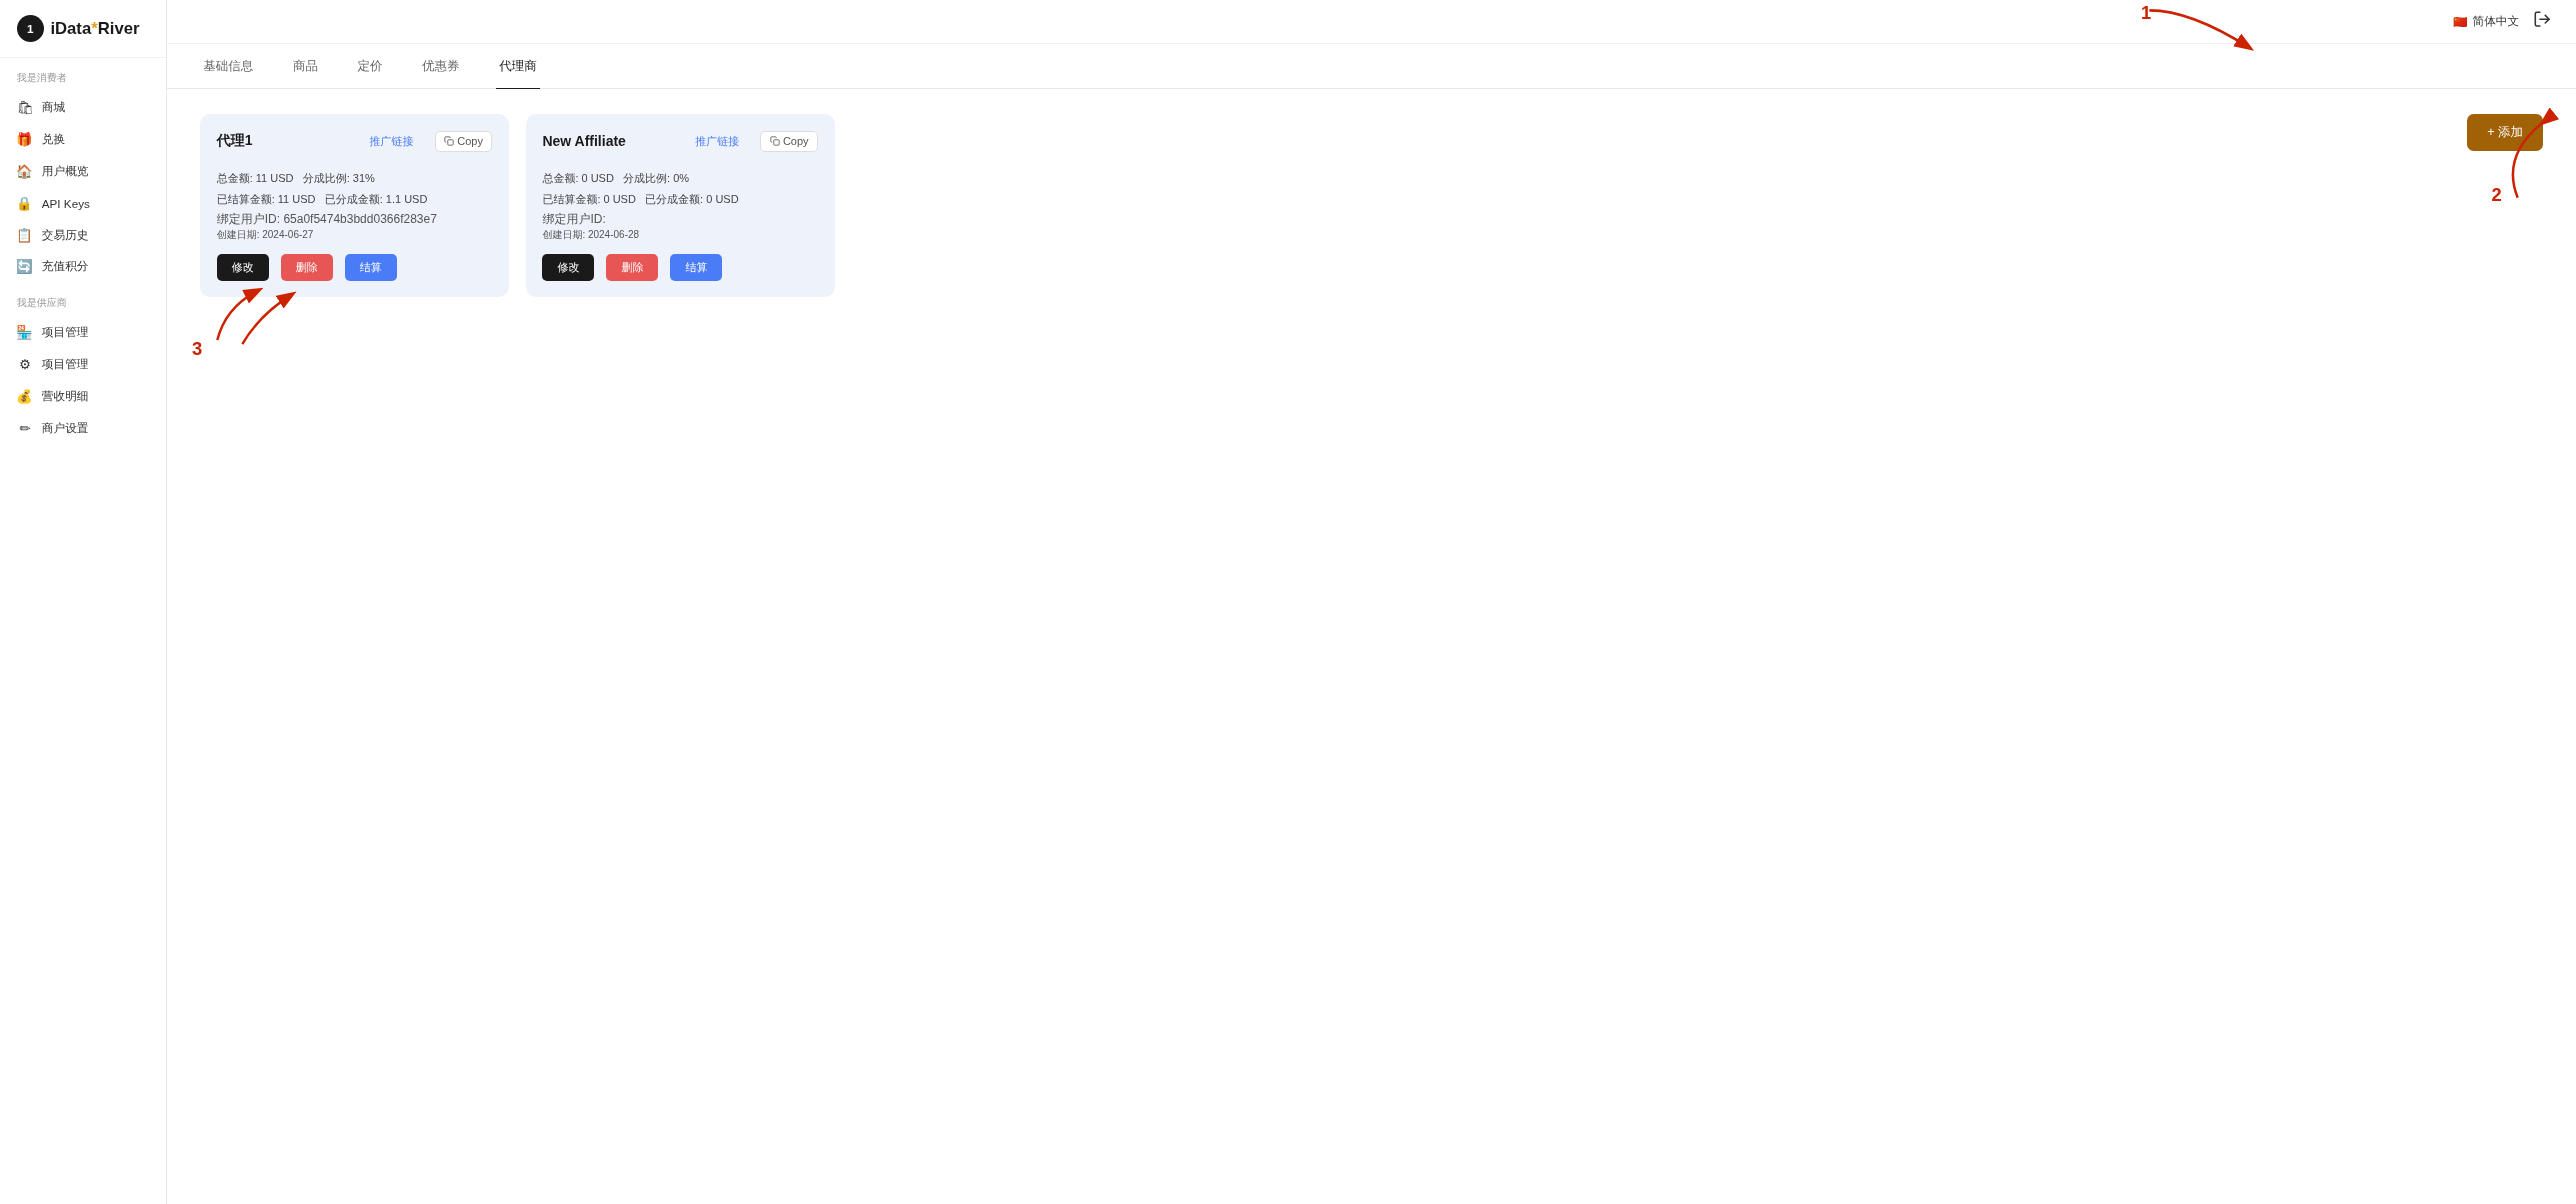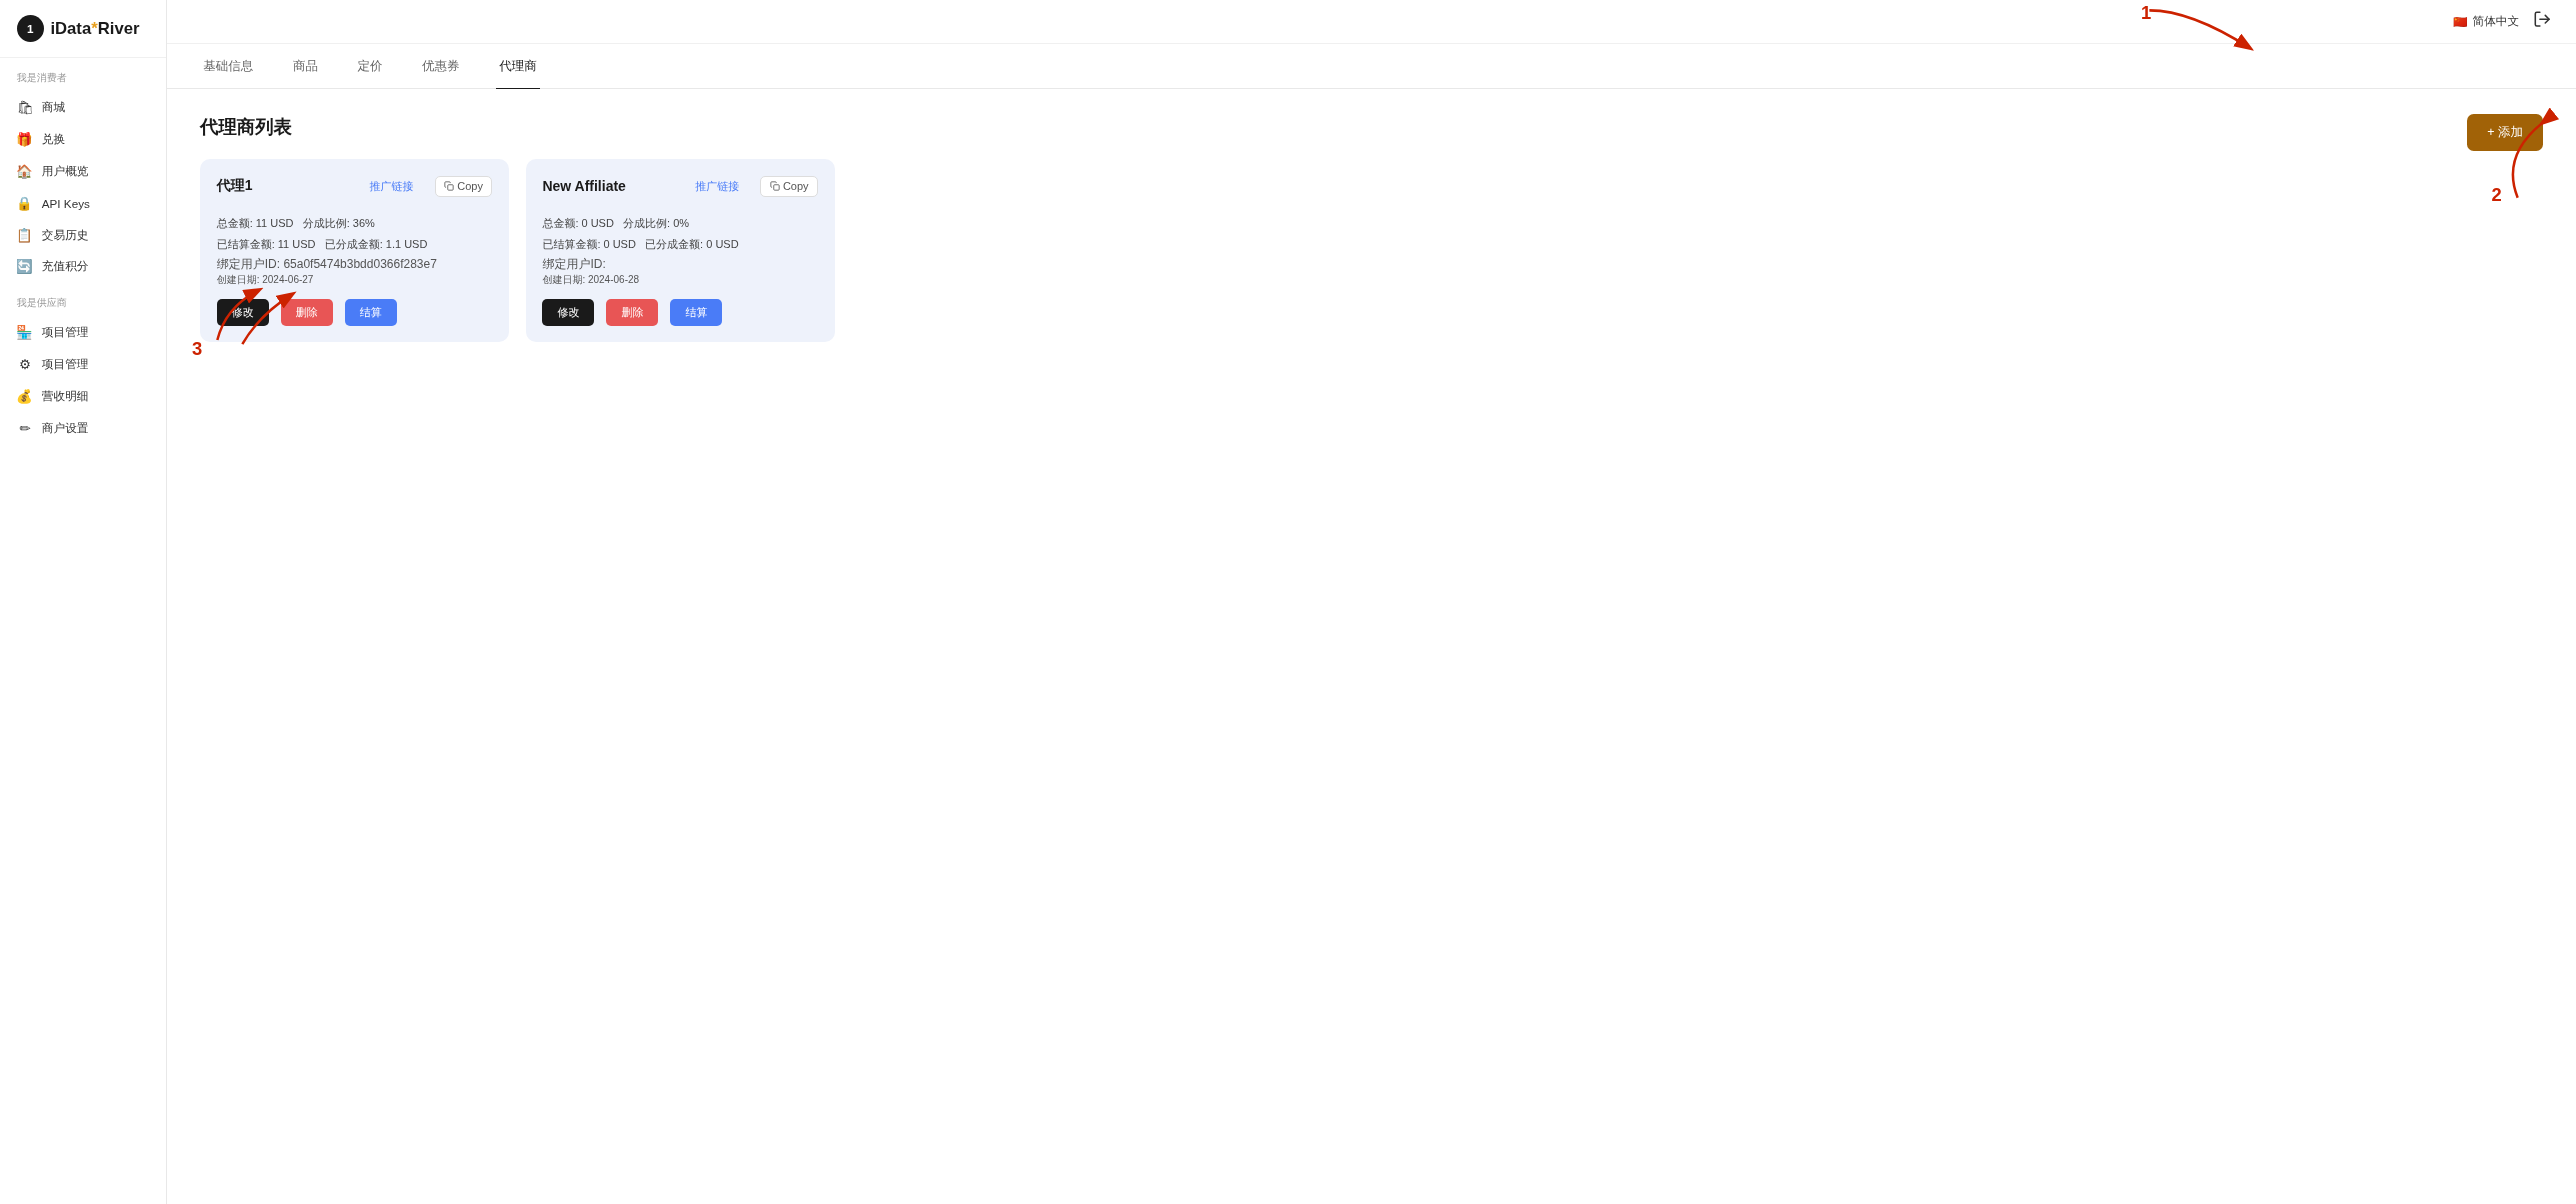--- a/index.html
+++ b/index.html
@@ -327,21 +327,20 @@
             <path d="M0,0 L0,6 L8,3 z" fill="#cc2200"></path>
           </marker>
         </defs>
         <path d="M 10 10 Q 60 10 130 55" stroke="#cc2200" stroke-width="3" fill="none" marker-end="url(#arr1)"></path>
       </svg>
       <span style="position:absolute; top:0; left:0; font-size:18.4px; font-weight:700; color:#cc2200;">1</span>
     </div>
   </div>
 
   <div class="content">
-    <div class="page-title">代理商列表</div>
 
     <button class="add-btn">+ 添加</button>
 
     <div style="position:absolute; top:16.7px; right:8.4px; pointer-events:none; width:134px; height:100px;">
       <svg width="134" height="100" viewBox="0 0 160 120">
         <defs>
           <marker id="arr2" markerWidth="8" markerHeight="8" refX="2" refY="3" orient="auto">
             <path d="M8,0 L8,6 L0,3 z" fill="#cc2200"></path>
           </marker>
         </defs>
@@ -364,21 +363,21 @@
                 </svg>
               <span>Copy</span>
             </button>
           </div>
         </div>
         <div class="card-info">
           <span>总金额:</span>
           <strong>11 USD</strong>
           &nbsp;
           <span>分成比例:</span>
-          <strong>36%</strong>
+          <strong>31%</strong>
         </div>
         <div class="card-info">
           <span>已结算金额:</span>
           <strong>11 USD</strong>
           &nbsp;
           <span>已分成金额:</span>
           <strong>1.1 USD</strong>
         </div>
         <div class="user-id">
           <span>绑定用户ID:</span>

